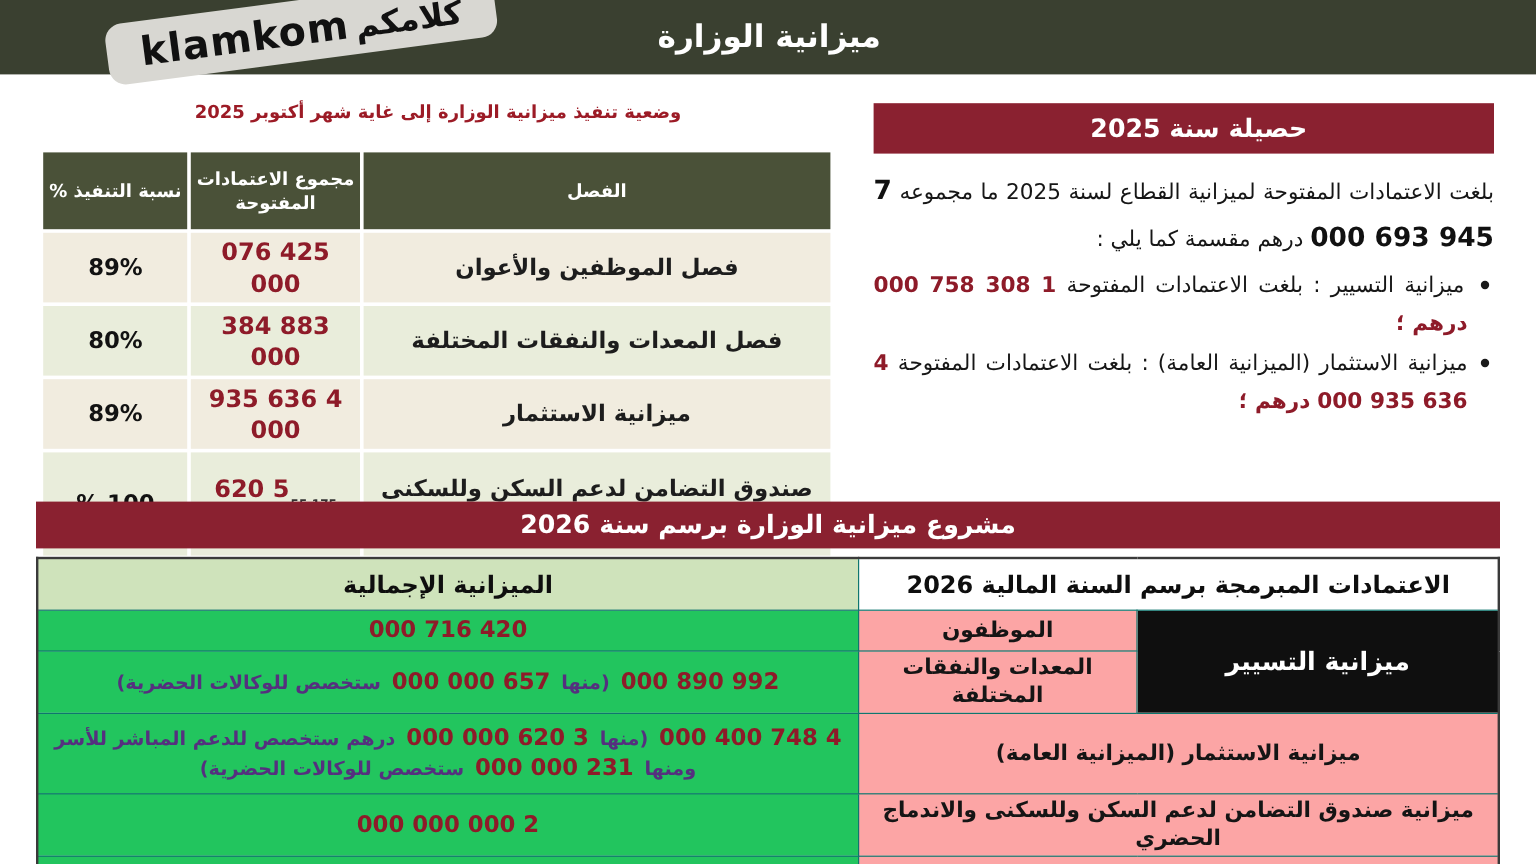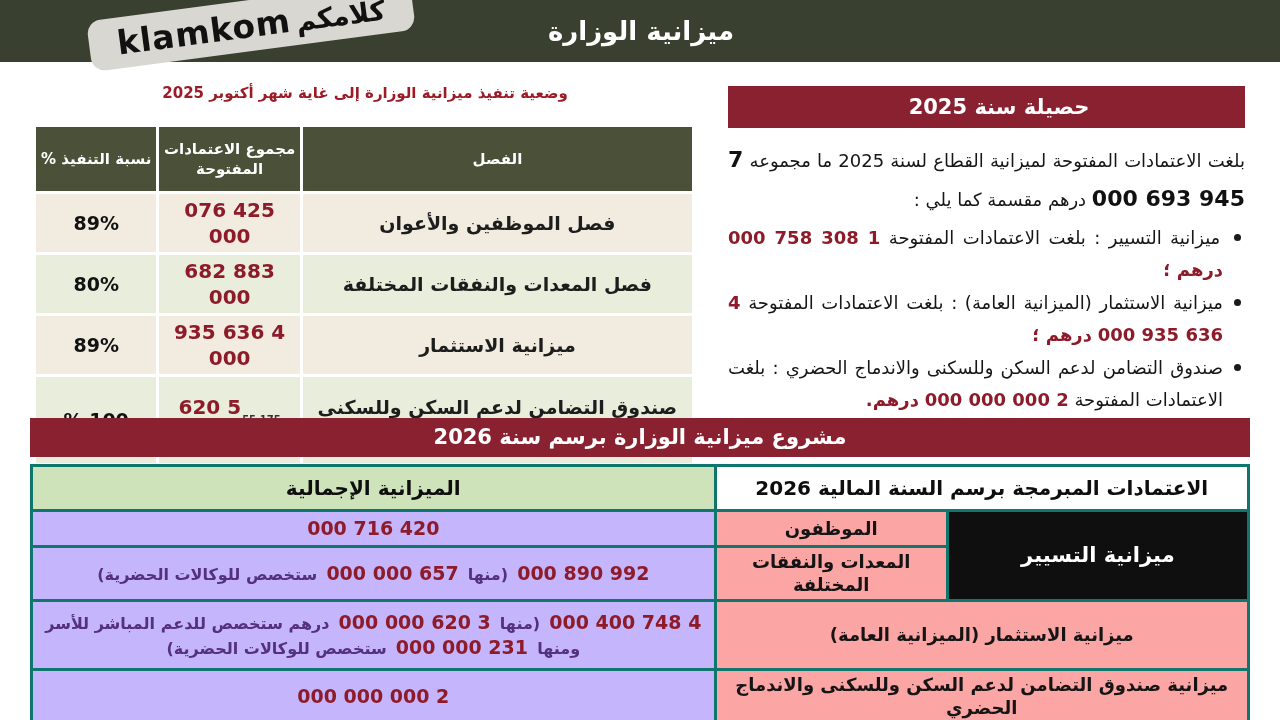--- a/index.html
+++ b/index.html
@@ -68,27 +68,27 @@
   
   #proj-bar{
     position:absolute;left:30px;top:418px;width:1220px;height:39px;line-height:39px;
     background:#8a2130;color:#fff;text-align:center;font-weight:bold;font-size:21px;
   }
   #proj-table{
     position:absolute;left:30px;top:464px;width:1220px;direction:rtl;
     border-collapse:collapse;table-layout:fixed;border:2px solid #3a3a3a;
   }
   #proj-table td{
-    border:3px solid #0f766e;text-align:center;vertical-align:middle;padding:2px 8px;line-height:1.3;margin-left:21px;
+    border:1px solid #0f766e;text-align:center;vertical-align:middle;padding:2px 8px;line-height:1.3;margin-left:21px;
   }
   #proj-table .hdr-credits{background:#ffffff;color:#0e0e0e;font-weight:bold;font-size:20px;height:38px;}
   #proj-table .hdr-total{background:#cfe3bb;color:#0e0e0e;font-weight:bold;font-size:20px;}
   #proj-table .c-green{background:#fca5a5;color:#151515;font-weight:bold;font-size:18px;}
   #proj-table .c-black{background:#0f0f0f;color:#ffffff;font-weight:bold;font-size:21px;}
-  #proj-table .c-val{background:#c4b5fd;}
+  #proj-table .c-val{background:#22c55e;}
   #proj-table .num{color:#8e1b29;font-weight:bold;font-size:19px;margin:0 2px;}
   #proj-table .note{color:#55307f;font-weight:bold;font-size:16px;margin:0 2px;text-align:right;}
   #proj-table tr.pr1 td{height:29px;}
   #proj-table tr.pr2 td{height:32px;}
   #proj-table tr.pr3 td{height:62px;}
   #proj-table tr.pr4 td{height:31px;}
   #proj-table tr.pr5 td{height:42px;}
   .ltr{direction:ltr;unicode-bidi:isolate;}
 </style>
 </head>
@@ -118,21 +118,21 @@
     <th>مجموع الاعتمادات المفتوحة</th>
     <th>نسبة التنفيذ %</th>
   </tr>
   <tr class="alt-a r1">
     <td class="chapter">فصل الموظفين والأعوان</td>
     <td class="credits">425 076 000</td>
     <td class="rate ltr">89%</td>
   </tr>
   <tr class="alt-b r2">
     <td class="chapter">فصل المعدات والنفقات المختلفة</td>
-    <td class="credits">883 682 000</td>
+    <td class="credits">883 384 000</td>
     <td class="rate ltr">80%</td>
   </tr>
   <tr class="alt-a r3">
     <td class="chapter">ميزانية الاستثمار</td>
     <td class="credits">4 636 935 000</td>
     <td class="rate ltr">89%</td>
   </tr>
   <tr class="alt-b r4">
     <td class="chapter">صندوق التضامن لدعم السكن وللسكنى والاندماج الحضري</td>
     <td class="credits">
@@ -163,28 +163,20 @@
         <span class="suffix">درهم ؛</span>
       </li>
       <li>
         <span class="dot"></span>
         <span>ميزانية الاستثمار (الميزانية العامة) : بلغت الاعتمادات المفتوحة</span>
         <span> </span>
         <span class="num">4 636 935 000</span>
         <span> </span>
         <span class="suffix">درهم ؛</span>
       </li>
-      <li>
-        <span class="dot"></span>
-        <span>صندوق التضامن لدعم السكن وللسكنى والاندماج الحضري : بلغت الاعتمادات المفتوحة</span>
-        <span> </span>
-        <span class="num">2 000 000 000</span>
-        <span> </span>
-        <span class="suffix">درهم.</span>
-      </li>
     </ul>
   </div>
 </div>
 
 <div id="proj-bar">مشروع ميزانية الوزارة برسم سنة 2026</div>
 
 <table id="proj-table">
   <colgroup>
       <col style="width:301px">
       <col style="width:232px">

